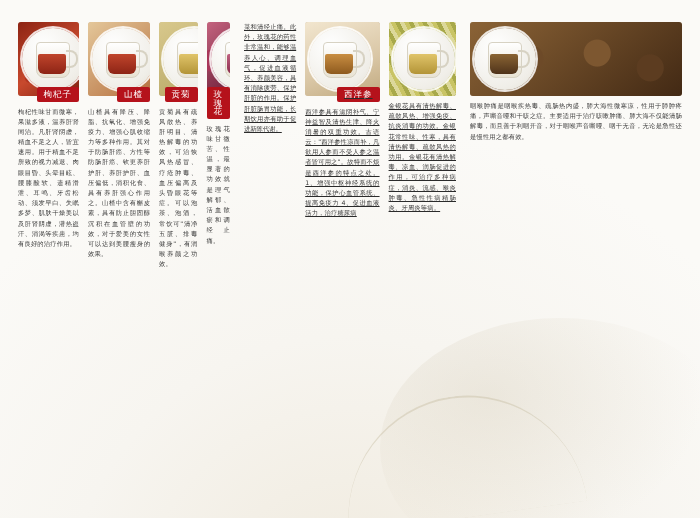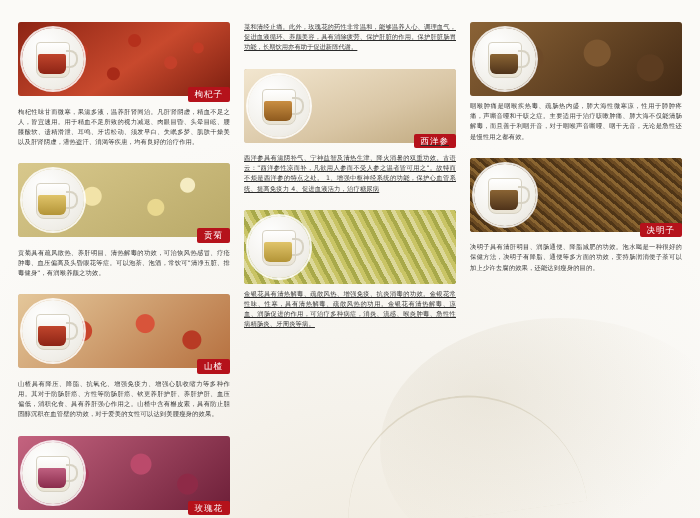--- a/index.html
+++ b/index.html
@@ -29,21 +29,21 @@
     transform:rotate(-8deg);
     pointer-events:none;
   }
   .cols{
     position:absolute;inset:0;
     display:flex;
     padding:22px 18px 18px 18px;
     box-sizing:border-box;
     gap:14px;
   }
-  .col{flex:1;display:flex;flex-direction:column;gap:16px;min-width:0;}
+  .col{flex:1;display:flex;flex-direction:row;gap:9px;min-width:0;}
   .col.mid{flex:1;text-decoration:underline;}
   .entry{display:flex;flex-direction:column;gap:4px;}
   .photo{
     position:relative;
     width:100%;
     height:74px;
     border-radius:3px;
     overflow:hidden;
     background:#cdbba4;
   }
@@ -161,46 +161,46 @@
           </div>
         </div>
         <div class="tagrow">
           <span class="tag">枸杞子</span>
         </div>
         <div class="body top">枸杞性味甘而微寒，果滋多液，温养肝肾同治。凡肝肾阴虚，精血不足之人，皆宜速用。用于精血不足所致的视力减退、肉眼目昏、头晕目眩、腰膝酸软、遗精滑泄、耳鸣、牙齿松动、须发早白、失眠多梦、肌肤干燥美以及肝肾阴虚，潜热盗汗、消渴等疾患，均有良好的治疗作用。</div>
       </div>
 
       <div class="entry">
         <div class="photo">
+          <div class="bg tex-hawthorn"></div>
+          <div class="cup">
+            <div class="glass"></div>
+            <div class="brew red"></div>
+            <div class="handle"></div>
+          </div>
+        </div>
+        <div class="tagrow">
+          <span class="tag">山楂</span>
+        </div>
+        <div class="body top">山楂具有降压、降脂、抗氧化、增强免疫力、增强心肌收缩力等多种作用。其对于防肠肝癌、方性等防肠肝癌、钦更养肝护肝、养肝护肝、血压偏低，消积化食、具有养肝强心作用之。山楂中含有槲皮素，具有防止胆固醇沉积在血管壁的功效，对于爱美的女性可以达到美腰瘦身的效果。</div>
+      </div>
+
+      <div class="entry">
+        <div class="photo">
           <div class="bg tex-chrys"></div>
           <div class="cup">
             <div class="glass"></div>
             <div class="brew yellow"></div>
             <div class="handle"></div>
           </div>
         </div>
         <div class="tagrow">
           <span class="tag">贡菊</span>
         </div>
         <div class="body top">贡菊具有疏风散热、养肝明目、清热解毒的功效，可治恢风热感冒、疗疮肿毒、血压偏高及头昏眼花等症。可以泡茶、泡酒，常饮可"清净五脏、排毒健身"，有润喉养颜之功效。</div>
-      </div>
-
-      <div class="entry">
-        <div class="photo">
-          <div class="bg tex-hawthorn"></div>
-          <div class="cup">
-            <div class="glass"></div>
-            <div class="brew red"></div>
-            <div class="handle"></div>
-          </div>
-        </div>
-        <div class="tagrow">
-          <span class="tag">山楂</span>
-        </div>
-        <div class="body top">山楂具有降压、降脂、抗氧化、增强免疫力、增强心肌收缩力等多种作用。其对于防肠肝癌、方性等防肠肝癌、钦更养肝护肝、养肝护肝、血压偏低，消积化食、具有养肝强心作用之。山楂中含有槲皮素，具有防止胆固醇沉积在血管壁的功效，对于爱美的女性可以达到美腰瘦身的效果。</div>
       </div>
 
       <div class="entry">
         <div class="photo">
           <div class="bg tex-rose"></div>
           <div class="cup">
             <div class="glass"></div>
             <div class="brew pink"></div>
             <div class="handle"></div>
           </div>
@@ -257,31 +257,17 @@
           <div class="bg tex-luohan"></div>
           <div class="cup">
             <div class="glass"></div>
             <div class="brew brown"></div>
             <div class="handle"></div>
           </div>
         </div>
         <div class="body top">咽喉肿痛是咽喉疾热毒、疏肠热内盛，肺大海性微寒凉，性用于肺肿疼痛，声嘶音哑和干咳之症。主要适用于治疗咳嗽肿痛、肺大海不仅能清肠解毒，而且善于利咽开音，对于咽喉声音嘶哑、咽干无音，无论是急性还是慢性用之都有效。</div>
       </div>
 
-      <div class="entry">
-        <div class="photo">
-          <div class="bg tex-cassia"></div>
-          <div class="cup">
-            <div class="glass"></div>
-            <div class="brew brown"></div>
-            <div class="handle"></div>
-          </div>
-        </div>
-        <div class="tagrow">
-          <span class="tag">决明子</span>
-        </div>
-        <div class="body top">决明子具有清肝明目、润肠通便、降脂减肥的功效。泡水喝是一种很好的保健方法，决明子有降脂、通便等多方面的功效，变持肠润消便子茶可以加上少许去腐的效果，还能达到瘦身的目的。</div>
-      </div>
 
     </div>
 
   </div>
 </div>
 
 </body></html>

